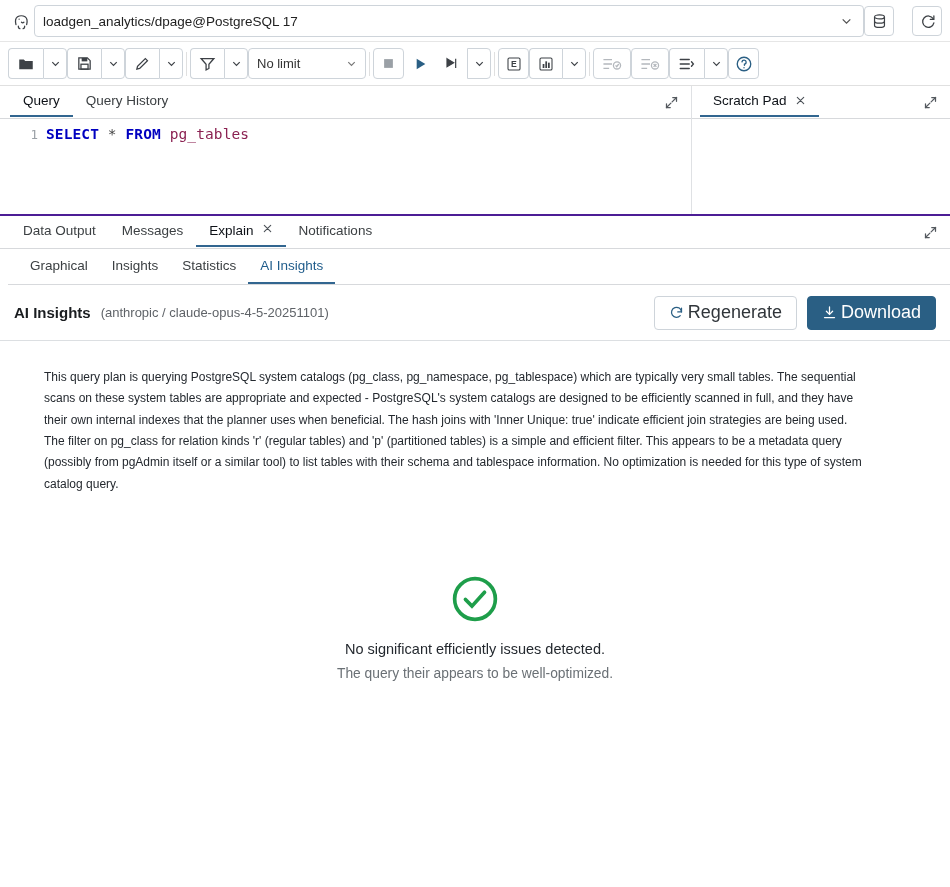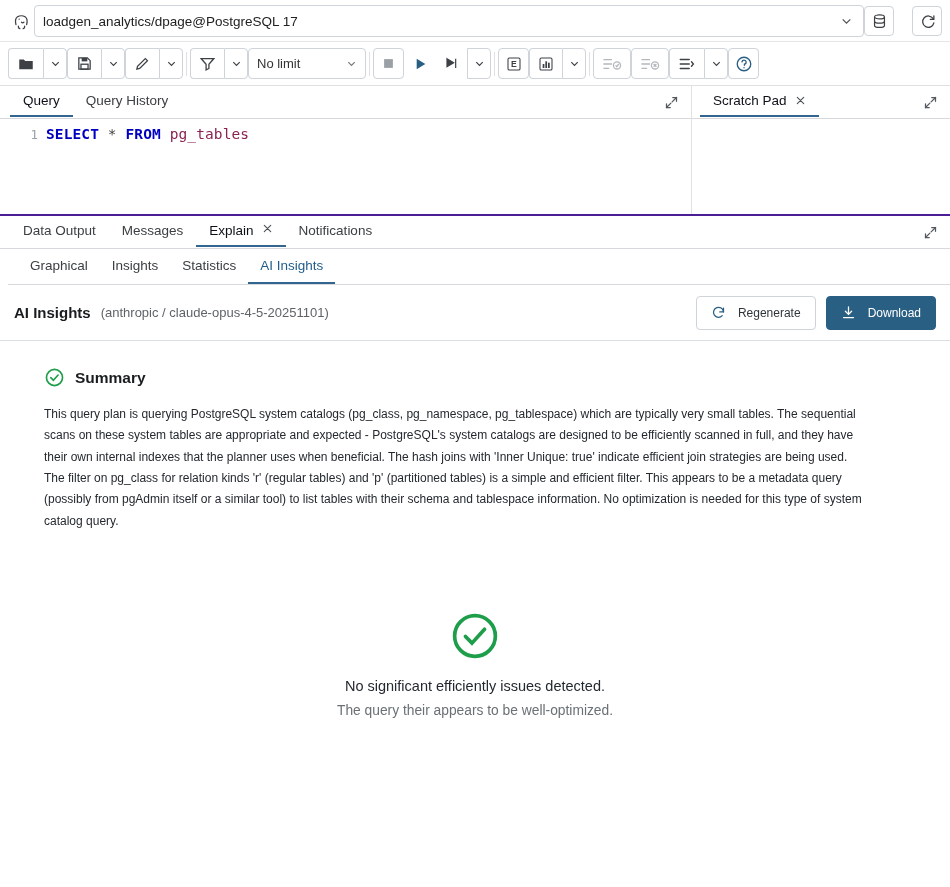--- a/index.html
+++ b/index.html
@@ -165,24 +165,24 @@
     height: 56px;
     padding: 0 14px;
     border-bottom: 1px solid #dcdfe2;
     background: #fff;
   }
   .ins-title { font-size: 15px; font-weight: bold; color: #1a1d20; }
   .ins-model { font-size: 13px; color: #5f6368; margin-left: 10px; }
   .ins-head .spacer { flex: 1; }
   .btn {
     height: 34px;
-    display: inline-flex; align-items: center; gap: 12px;
+    display: inline-flex; align-items: center; gap: 4px;
     padding: 0 14px;
     border-radius: 4px;
-    font-size: 12px;
+    font-size: 18px;
     border: 1px solid #ced4da;
     background: #fff;
     color: #30353a;
   }
   .btn.primary { background: #2a5f84; border-color: #2a5f84; color: #fff; }
 
   
   .ins-body { flex: 1; overflow: hidden; padding: 26px 44px 0 44px; background: #fff; }
   .summary-row { display: flex; align-items: center; gap: 10px; margin-bottom: 16px; }
   .summary-title { font-size: 15.5px; font-weight: bold; color: #1a1d20; }
@@ -480,29 +480,20 @@
             <path d="M12 3v11"></path>
               <path d="M7 10l5 5 5-5"></path>
               <path d="M4 20h16"></path>
           </svg>
         </span>
         <span>Download</span>
       </div>
     </div>
 
     <div class="ins-body">
-      <div class="summary-row">
-        <span>
-          <svg width="21" height="21" viewBox="0 0 24 24" fill="none" stroke="#1e9e4a" stroke-width="1.9">
-            <circle cx="12" cy="12" r="9.2"></circle>
-              <path d="M7.8 12.2l2.9 3 5.4-6" stroke-linecap="round"></path>
-          </svg>
-        </span>
-        <span class="summary-title">Summary</span>
-      </div>
       <div class="summary-text">This query plan is querying PostgreSQL system catalogs (pg_class, pg_namespace, pg_tablespace) which are typically very small tables. The sequential scans on these system tables are appropriate and expected - PostgreSQL's system catalogs are designed to be efficiently scanned in full, and they have their own internal indexes that the planner uses when beneficial. The hash joins with 'Inner Unique: true' indicate efficient join strategies are being used. The filter on pg_class for relation kinds 'r' (regular tables) and 'p' (partitioned tables) is a simple and efficient filter. This appears to be a metadata query (possibly from pgAdmin itself or a similar tool) to list tables with their schema and tablespace information. No optimization is needed for this type of system catalog query.</div>
 
       <div class="verdict">
         <div class="big-check" style="width:52px;height:52px;">
           <svg width="52" height="52" viewBox="0 0 24 24" fill="none" stroke="#1e9e4a" stroke-width="1.7">
             <circle cx="12" cy="12" r="9.4"></circle>
               <path d="M7.6 12.2l3 3.1 5.8-6.4" stroke-linecap="round"></path>
           </svg>
         </div>
         <div class="line1">No significant efficiently issues detected.</div>

